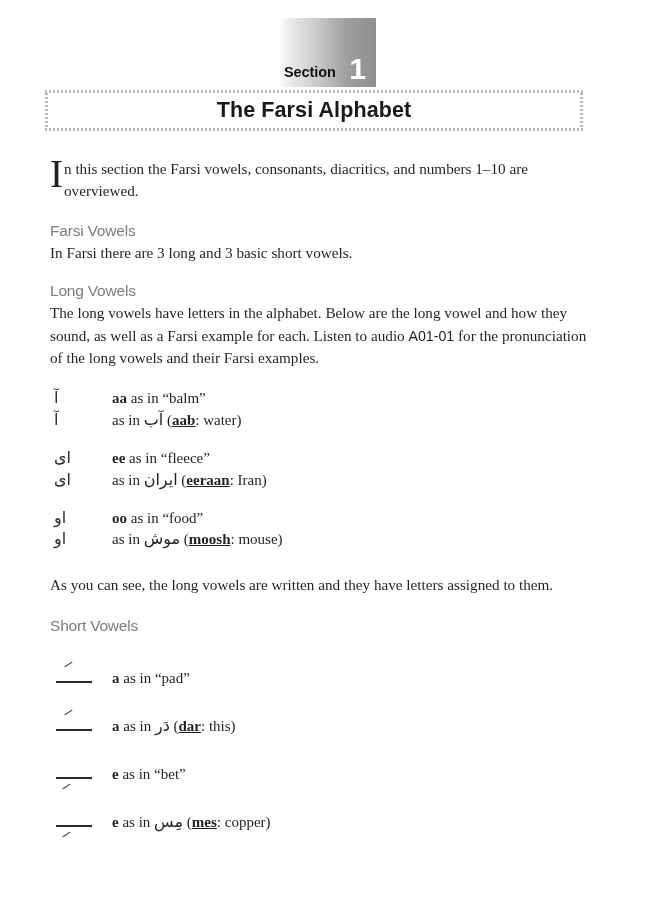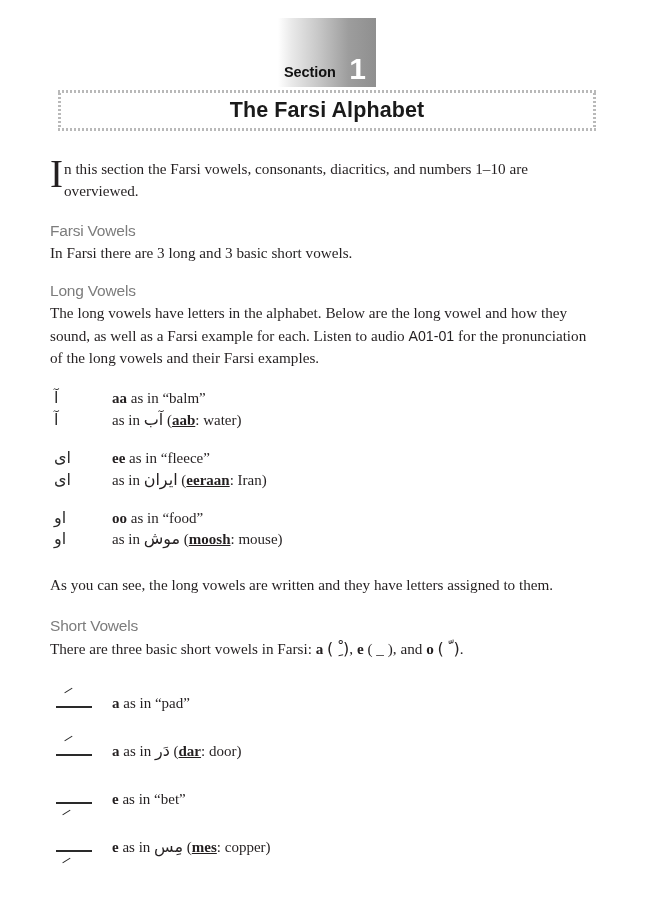--- a/index.html
+++ b/index.html
@@ -43,21 +43,21 @@
     font-size: 30px;
     color: #ffffff;
     line-height: 1;
     padding: 0 10px 3px 0;
     margin-left: auto;
   }
 
   
   .title-box {
     position: absolute;
-    left: 58px;
+    left: 45px;
     top: 90px;
     width: 538px;
     height: 41px;
     display: flex;
     align-items: center;
     justify-content: center;
     background-image:
       repeating-linear-gradient(90deg, #b9b9b9 0 2px, #ffffff 2px 4px),
       repeating-linear-gradient(90deg, #b9b9b9 0 2px, #ffffff 2px 4px),
       repeating-linear-gradient(0deg, #b9b9b9 0 2px, #ffffff 2px 4px),
@@ -253,40 +253,39 @@
     </div>
   </div>
 
   <div style="height:22px"></div>
 
   <p class="para">As you can see, the long vowels are written and they have letters assigned to them.</p>
 
   <div style="height:20px"></div>
 
   <h2 class="heading">Short Vowels</h2>
-  <p class="para"><span>There are three basic short vowels in Farsi: </span><b>a</b> <span class="arabic">( ِْ )</span><span>, </span><b>e</b> <span>( _ )</span><span>, and </span><b>o</b> <span class="arabic">( ّ )</span><span>.</span></p>
 
   <div style="height:14px"></div>
 
   <div class="dia-row">
     <span class="dia-mark">
       <span class="dia-underline"></span>
       <span class="dia-stroke above"></span>
     </span>
     <span class="dia-desc"><b>a</b><span> as in “pad”</span></span>
   </div>
 
   <div style="height:4px"></div>
 
   <div class="dia-row">
     <span class="dia-mark">
       <span class="dia-underline"></span>
       <span class="dia-stroke above"></span>
     </span>
-    <span class="dia-desc"><b>a</b><span> as in </span><span class="arabic">دَر</span><span> (</span><b class="u">dar</b><span>: door)</span></span>
+    <span class="dia-desc"><b>a</b><span> as in </span><span class="arabic">دَر</span><span> (</span><b class="u">dar</b><span>: this)</span></span>
   </div>
 
   <div style="height:4px"></div>
 
   <div class="dia-row">
     <span class="dia-mark">
       <span class="dia-underline"></span>
       <span class="dia-stroke below"></span>
     </span>
     <span class="dia-desc"><b>e</b><span> as in “bet”</span></span>

